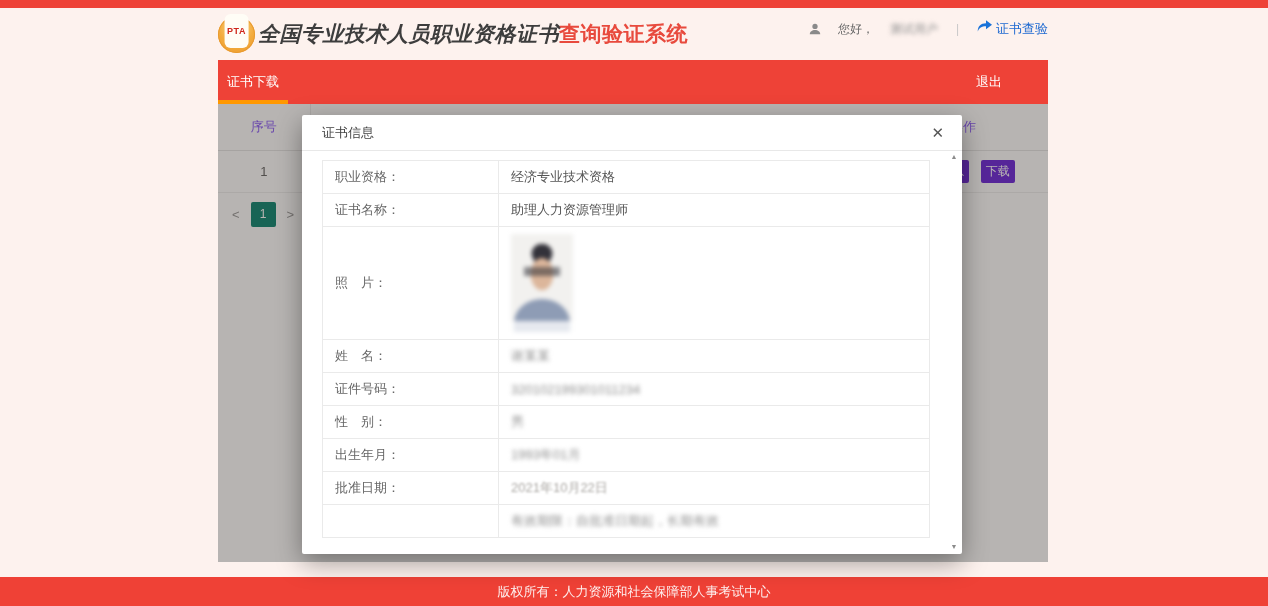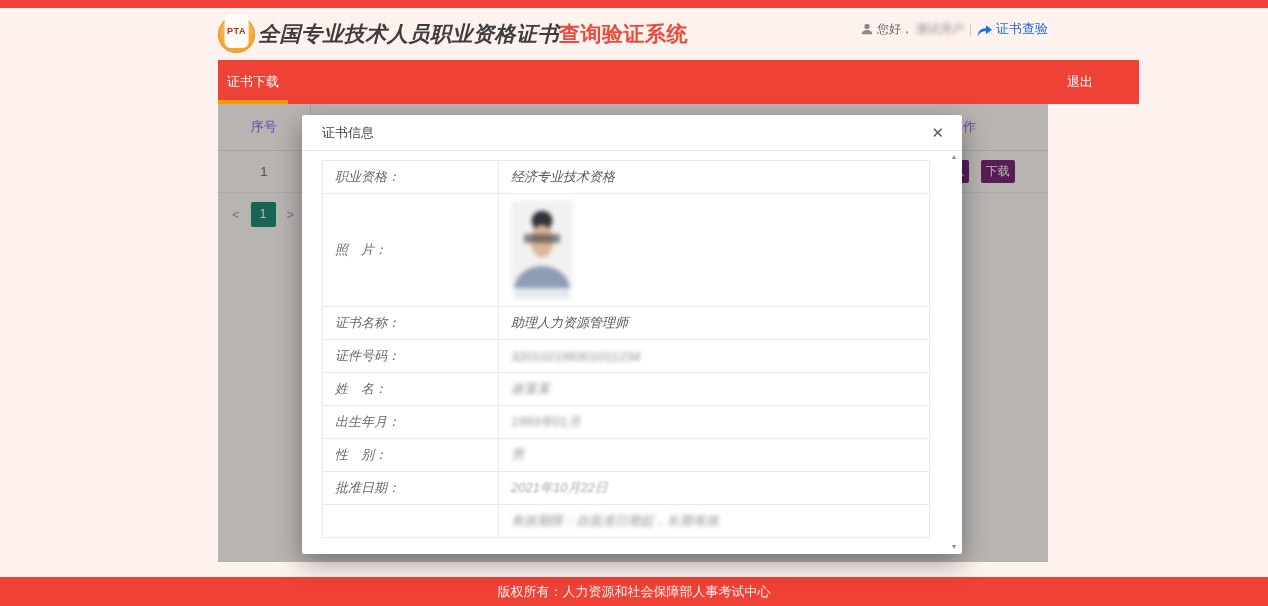--- a/index.html
+++ b/index.html
@@ -20,58 +20,58 @@
           background:radial-gradient(circle at 50% 30%, #fbd88a 0%, #f3ab3d 55%, #ec9a2c 100%);
           box-shadow:inset 0 0 0 1px #e89a2f; }
   .logo-flame { position:absolute; left:50%; top:3px; width:24px; height:18px; transform:translateX(-50%);
           background:#fff6e6;
           clip-path:polygon(50% 0%, 60% 45%, 80% 20%, 70% 80%, 30% 80%, 20% 20%, 40% 45%); }
   .logo-pta { position:absolute; bottom:5px; left:50%; transform:translateX(-50%);
           background:#fffdf6; color:#cf261c; font-size:9px; font-weight:bold;
           line-height:10px; padding:12px 3px; border-radius:6px; letter-spacing:.5px; }
   .title-main { font-size:21px; font-weight:bold; color:#3d3d3d; letter-spacing:.5px;font-style:italic; }
   .title-accent { font-size:21px; font-weight:bold; color:#e84a3d; letter-spacing:.5px; }
-  .user-area { margin-left:auto; display:flex; align-items:center; gap:3px;
+  .user-area { margin-left:auto; display:flex; align-items:center; gap:16px;
                font-size:12px; color:#666; padding-top:2px; align-self:flex-start; margin-top:10px; }
   .user-area .sep { color:#c9c9c9; margin:0 2px; }
   .masked-sm { color:#8f8f8f; filter:blur(2px); }
-  .verify-link { color:#1f6ad1; font-size:13px; text-decoration:none; display:flex; align-items:flex-end; gap:4px; }
-
-  
-  .nav-bar { position:absolute; top:60px; left:218px; width:921px; height:44px;
+  .verify-link { color:#1f6ad1; font-size:13px; text-decoration:none; display:flex; align-items:flex-start; gap:4px; }
+
+  
+  .nav-bar { position:absolute; top:60px; left:218px; width:830px; height:44px;
              background:#ee4237; display:flex; align-items:center;gap:11px; }
   .nav-tab { width:70px; height:44px; line-height:44px; text-align:center;
              color:#fff; font-size:13px; position:relative; cursor:pointer; }
   .nav-tab::after { content:""; position:absolute; left:0; right:0; bottom:0; height:4px; background:#ff9800; }
   .nav-logout { margin-left:auto; padding-right:46px; color:#fff; font-size:13px; cursor:pointer; }
 
   
   .content { position:absolute; top:104px; left:218px; width:830px; height:458px; background:#fff; }
   .bg-table { width:100%; border-collapse:collapse; font-size:13px; color:#666; }
   .bg-table th { font-weight:normal; color:#8b5cf6; height:46px; border-bottom:1px solid #e6e6e6; }
   .bg-table td { height:42px; text-align:center; border-bottom:1px solid #efefef; }
   .col-index { width:92px; border-right:1px solid #ececec; text-align:center; }
   .col-action { width:170px; }
-  .t-btn { display:inline-block; background:#701a75; color:#fff; font-size:12px;
+  .t-btn { display:inline-block; background:#6d28d9; color:#fff; font-size:12px;
            padding:3px 5px; border-radius:2px; margin:0 4px; cursor:pointer; white-space:nowrap; }
   .pager { display:flex; align-items:center; gap:11px; padding:9px 0 0 14px; font-size:13px; color:#9a9a9a; }
   .pager .arrow { cursor:pointer; }
   .page-current { width:25px; height:25px; line-height:25px; text-align:center;
                   background:#0e8672; color:#fff; font-size:12px; border-radius:2px; cursor:pointer; }
   .pager .clip-text { color:#666; font-size:12px; white-space:nowrap; }
   .dim-overlay { position:absolute; inset:0; background:rgba(45,35,28,0.34); }
 
   
   .modal { position:absolute; left:302px; top:115px; width:660px; height:439px;
            background:#fff; border-radius:2px; box-shadow:0 8px 26px rgba(0,0,0,0.38); z-index:10; }
   .modal-header { height:36px; padding:0 18px 0 20px; display:flex; align-items:center;
                   justify-content:space-between; border-bottom:1px solid #e8e8e8; }
   .modal-title { font-size:13px; color:#444; }
   .modal-close { font-size:15px; color:#555; cursor:pointer; line-height:1; }
-  .modal-body { position:relative; padding:9px 32px 17px 20px;font-style:italic; }
+  .modal-body { position:relative; padding:9px 32px 17px 20px; }
   .cert-table { width:100%; border-collapse:collapse; font-size:13px; }
   .cert-table td { border:1px solid #eaeaea; padding:7px 12px; }
   .cert-label { width:176px; color:#666; }
   .cert-value { color:#555; }
   .masked { color:#8f8f8f; filter:blur(2px); }
   .masked-light { color:#a9a6a2; filter:blur(1px); }
   .photo-cell { height:104px; }
   .photo { width:62px; height:98px; position:relative; overflow:hidden;
            background-color:#f2f1ef; filter:blur(2px);
            background-image:
@@ -169,44 +169,44 @@
     <span class="modal-close">✕</span>
   </div>
   <div class="modal-body">
     <table class="cert-table">
       <tbody>
           <tr>
         <td class="cert-label">职业资格：</td>
         <td class="cert-value">经济专业技术资格</td>
       </tr>
       <tr>
+        <td class="cert-label">证书名称：</td>
+        <td class="cert-value">助理人力资源管理师</td>
+      </tr>
+      <tr>
         <td class="cert-label photo-cell">照　片：</td>
         <td class="cert-value photo-cell">
           <div class="photo"></div>
         </td>
       </tr>
       <tr>
-        <td class="cert-label">证书名称：</td>
-        <td class="cert-value">助理人力资源管理师</td>
+        <td class="cert-label">姓　名：</td>
+        <td class="cert-value"><span class="masked">谢某某</span></td>
       </tr>
       <tr>
         <td class="cert-label">证件号码：</td>
         <td class="cert-value"><span class="masked">320102199301011234</span></td>
       </tr>
       <tr>
-        <td class="cert-label">姓　名：</td>
-        <td class="cert-value"><span class="masked">谢某某</span></td>
+        <td class="cert-label">性　别：</td>
+        <td class="cert-value"><span class="masked">男</span></td>
       </tr>
       <tr>
         <td class="cert-label">出生年月：</td>
         <td class="cert-value"><span class="masked">1993年01月</span></td>
-      </tr>
-      <tr>
-        <td class="cert-label">性　别：</td>
-        <td class="cert-value"><span class="masked">男</span></td>
       </tr>
       <tr>
         <td class="cert-label">批准日期：</td>
         <td class="cert-value"><span class="masked-light">2021年10月22日</span></td>
       </tr>
       <tr>
         <td class="cert-label"></td>
         <td class="cert-value"><span class="masked">有效期限：自批准日期起，长期有效</span></td>
       </tr>
     </tbody>

